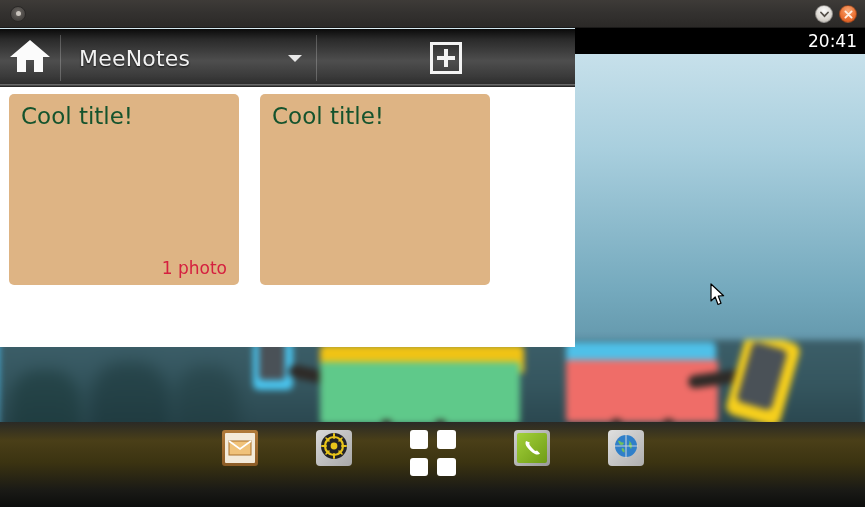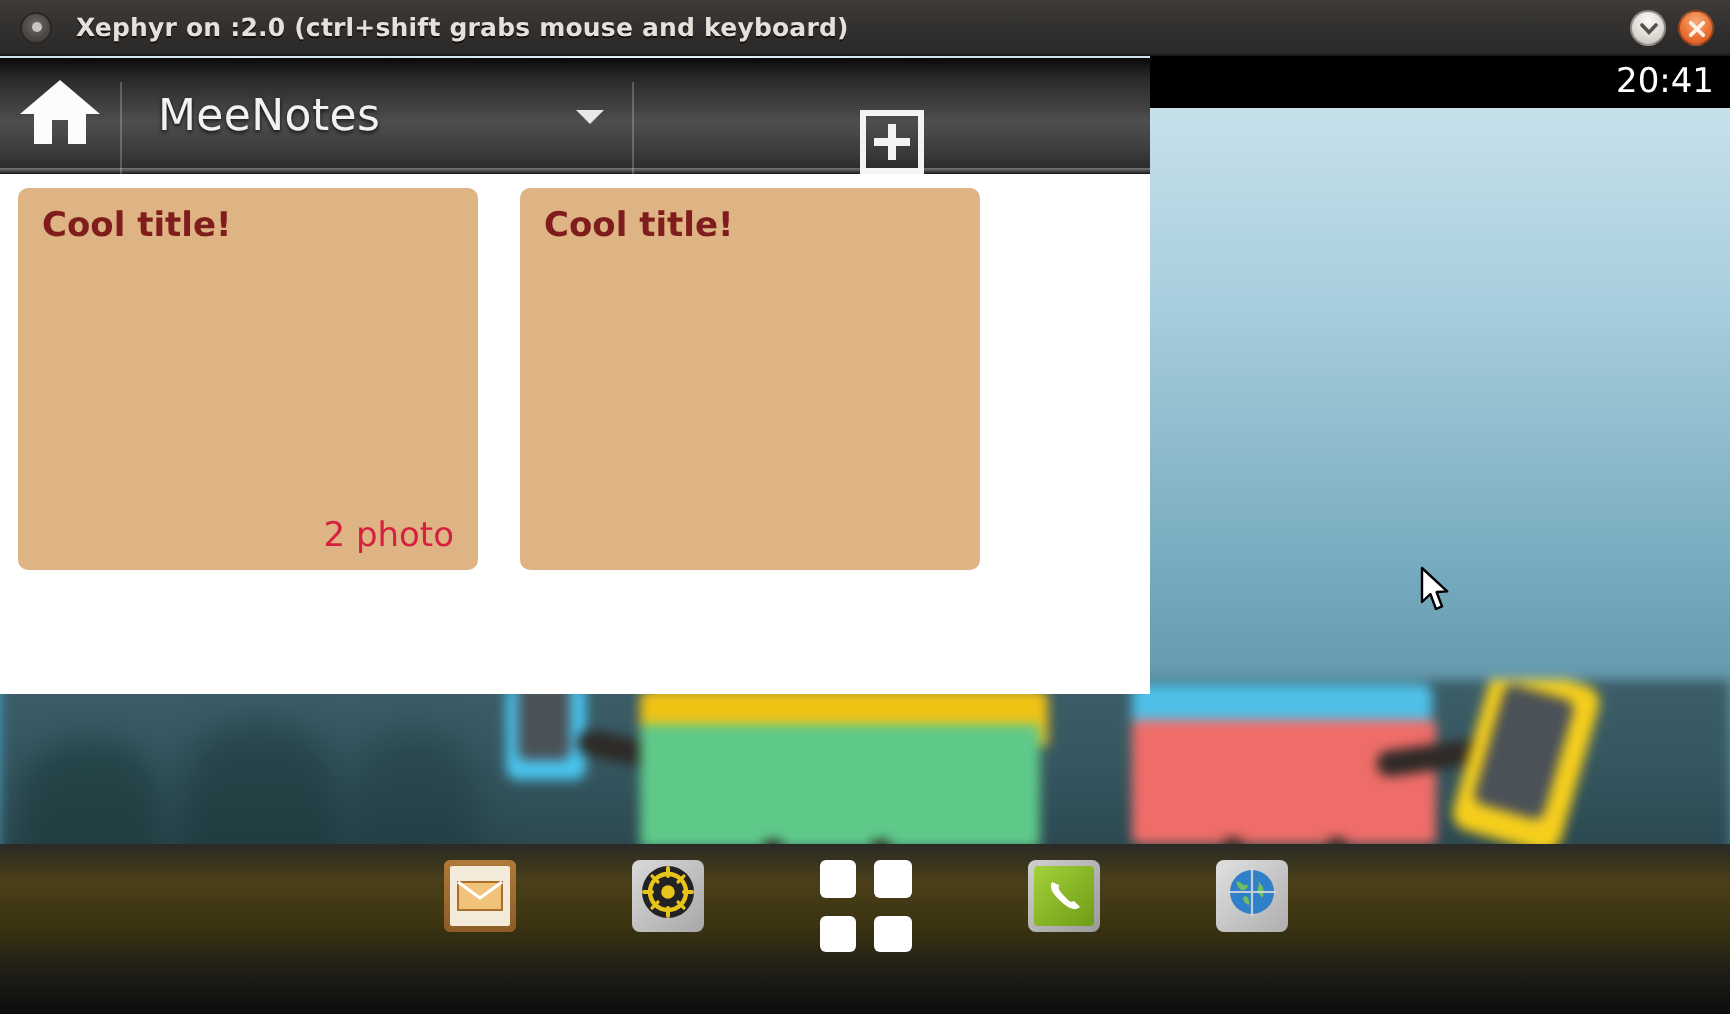--- a/index.html
+++ b/index.html
@@ -87,21 +87,21 @@
   .wl-ygadin { left: 744px; top: 5px; width: 36px; height: 62px; background: #4a5157; border-radius: 5px; transform: rotate(16deg); }
 
   
   .app {
     position: absolute; left: 0; top: 29px; width: 575px; height: 318px;
     background: #ffffff; overflow: hidden;
   }
   .app-header {
     position: relative; width: 575px; height: 58px;
     background: linear-gradient(to bottom, #0a0a0a 0%, #2a2a2a 18%, #4e4e4e 55%, #3a3a3a 82%, #2b2b2b 96%, #141414 100%);
-    display: flex; align-items: flex-end;
+    display: flex; align-items: center;
   }
   .hdr-home {
     width: 60px; height: 58px; display: flex; align-items: center; justify-content: center;
     cursor: pointer;
   }
   .hdr-sep { width: 1px; height: 46px; background: rgba(255,255,255,.22); }
   .hdr-titlebox {
     flex: 0 0 255px; height: 58px; display: flex; align-items: center;
     justify-content: space-between; padding: 0 14px 0 18px; cursor: pointer;
   }
@@ -127,21 +127,21 @@
     background: linear-gradient(to bottom, rgba(255,255,255,.35), rgba(255,255,255,0));
   }
 
   .app-body { position: relative; width: 575px; height: 260px; background: #fff; padding: 7px 0 0 9px; }
   .notes-row { display: flex; gap: 21px; }
   .note-card {
     width: 230px; height: 191px; background: #deb484; border-radius: 5px;
     position: relative; cursor: pointer; padding: 10px 12px;
   }
   .note-title {
-    color: #7f1d1d; font-size: 17px; font-weight: bold;
+    color: #14532d; font-size: 23px; font-weight: normal;
     font-family: "DejaVu Sans", sans-serif; line-height: 1.1;
   }
   .note-meta {
     position: absolute; right: 12px; bottom: 7px;
     color: #d5203f; font-size: 17px; font-family: "DejaVu Sans", sans-serif;
   }
 
   
   .clock-strip {
     position: absolute; right: 0; top: 28px; width: 290px; height: 26px;
@@ -257,21 +257,21 @@
       </div>
 
       <div class="hdr-glow"></div>
     </div>
 
     <div class="app-body">
       <div class="notes-row">
 
         <div class="note-card">
           <div class="note-title">Cool title!</div>
-          <div class="note-meta">2 photo</div>
+          <div class="note-meta">1 photo</div>
         </div>
 
         <div class="note-card">
           <div class="note-title">Cool title!</div>
           <div class="note-meta"></div>
         </div>
 
       </div>
     </div>
   </div>
@@ -326,21 +326,20 @@
           <path d="M15 3 L15 27 M3 15 L27 15" stroke="#dcdcdc" stroke-width="1.1" opacity=".85"></path>
         </svg>
       </span>
     </div>
   </div>
 
   <div class="titlebar">
     <span class="tb-appdot">
         <i></i>
       </span>
-    <span class="tb-title">Xephyr on :2.0 (ctrl+shift grabs mouse and keyboard)</span>
     <span class="tb-buttons">
       <span class="tb-btn min">
         <svg width="9" height="7" viewBox="0 0 9 7">
           <path d="M1 1.5 L4.5 5.2 L8 1.5" stroke="#55504a" stroke-width="1.8" fill="none" stroke-linecap="round"></path>
         </svg>
       </span>
       <span class="tb-btn close">
         <svg width="9" height="9" viewBox="0 0 9 9">
           <path d="M1.4 1.4 L7.6 7.6 M7.6 1.4 L1.4 7.6" stroke="#fff0e4" stroke-width="1.9" stroke-linecap="round"></path>
         </svg>

